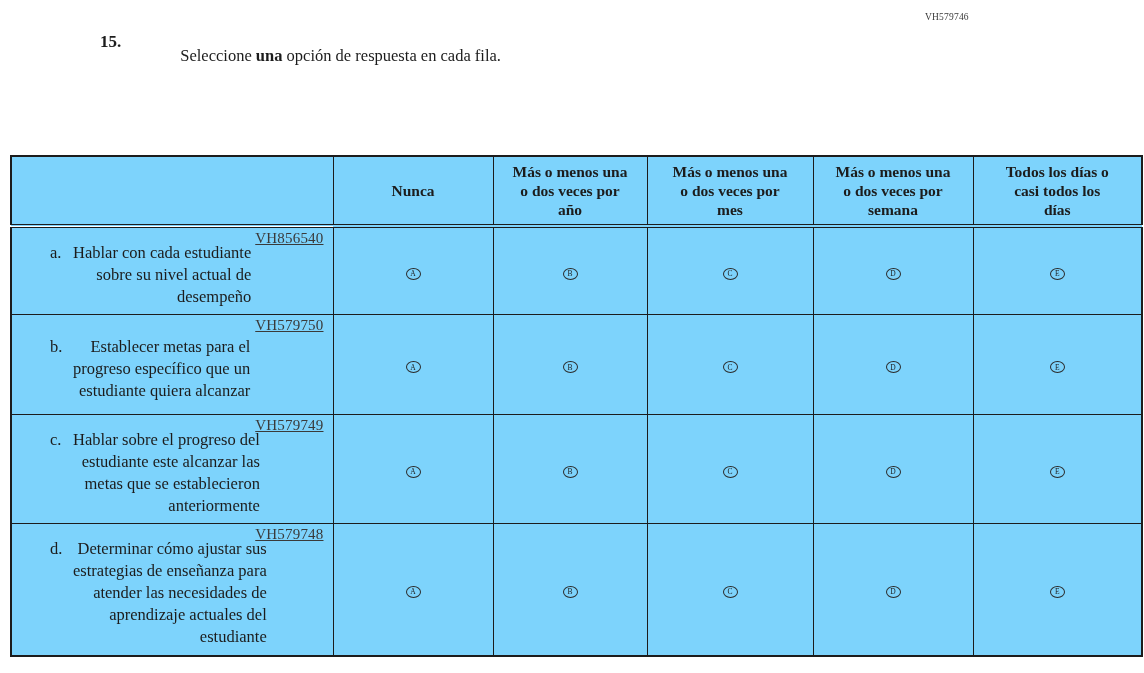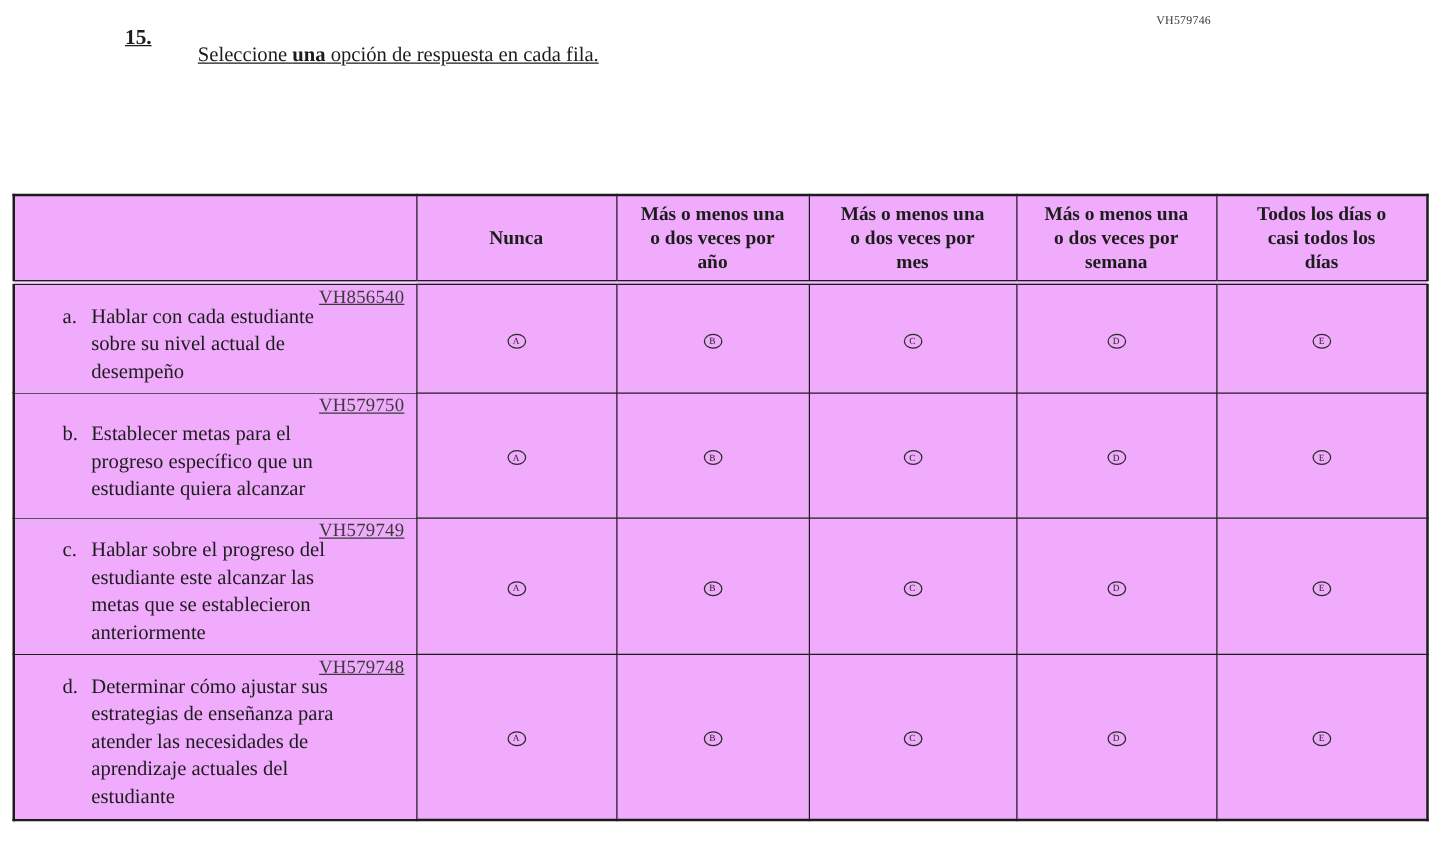--- a/index.html
+++ b/index.html
@@ -15,25 +15,24 @@
   .top-code {
     position: absolute;
     left: 925px; top: 12px;
     font-size: 9.5px;
     color: #3a3a3a;
     letter-spacing: 0.2px;
   }
 
   .question {
     position: absolute;
-    left: 100px; top: 18px;
+    left: 100px; top: 30px;
     display: flex;
-    gap: 4px;
+    gap: 26px;
     width: 830px;
-    text-decoration: underline;
   }
   .q-num {
     font-weight: bold;
     font-size: 17px;
     line-height: 23px;
     flex: 0 0 auto;
   }
   .q-body { flex: 1 1 auto; }
   .q-text {
     font-size: 16.5px;
@@ -51,21 +50,21 @@
   table.grid {
     position: absolute;
     left: 10px; top: 155px;
     width: 1131px;
     border-collapse: collapse;
     table-layout: fixed;
     border: 2px solid #1c1c1c;
   }
   .grid th, .grid td {
     border: 1.5px solid #1c1c1c;
-    background: #f0abfc;
+    background: #7dd3fc;
   }
   .grid thead th {
     border-bottom: 4px double #1c1c1c;
     height: 70px;
     font-size: 15.5px;
     line-height: 19px;
     font-weight: bold;
     text-align: center;
     vertical-align: middle;
     white-space: pre-line;
@@ -84,21 +83,21 @@
     letter-spacing: 0.2px;
     text-decoration: underline;
   }
   .stmt-wrap {
     display: flex;
     align-items: flex-start;
     font-size: 16.5px;
     line-height: 22px;
   }
   .stmt-wrap .lt { flex: 0 0 23px; }
-  .stmt-wrap .tx { white-space: pre-line; }
+  .stmt-wrap .tx { white-space: pre-line; text-align: right; }
 
   .grid td.opt {
     text-align: center;
     vertical-align: middle;
   }
   .bubble {
     display: inline-flex;
     align-items: center;
     justify-content: center;
     width: 15px; height: 12px;

